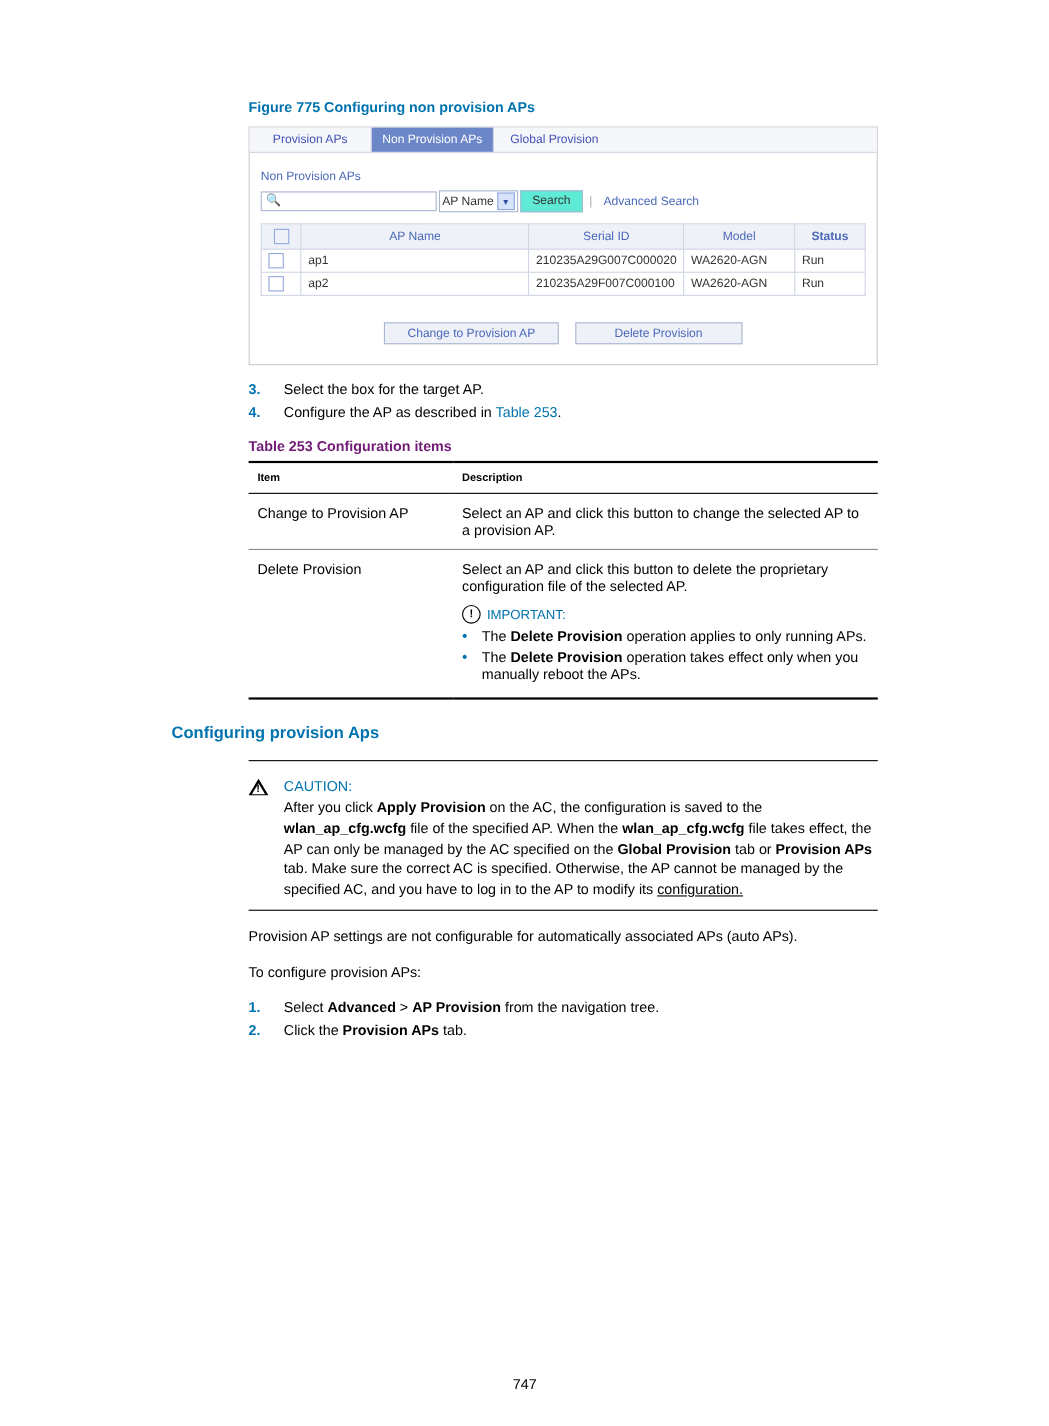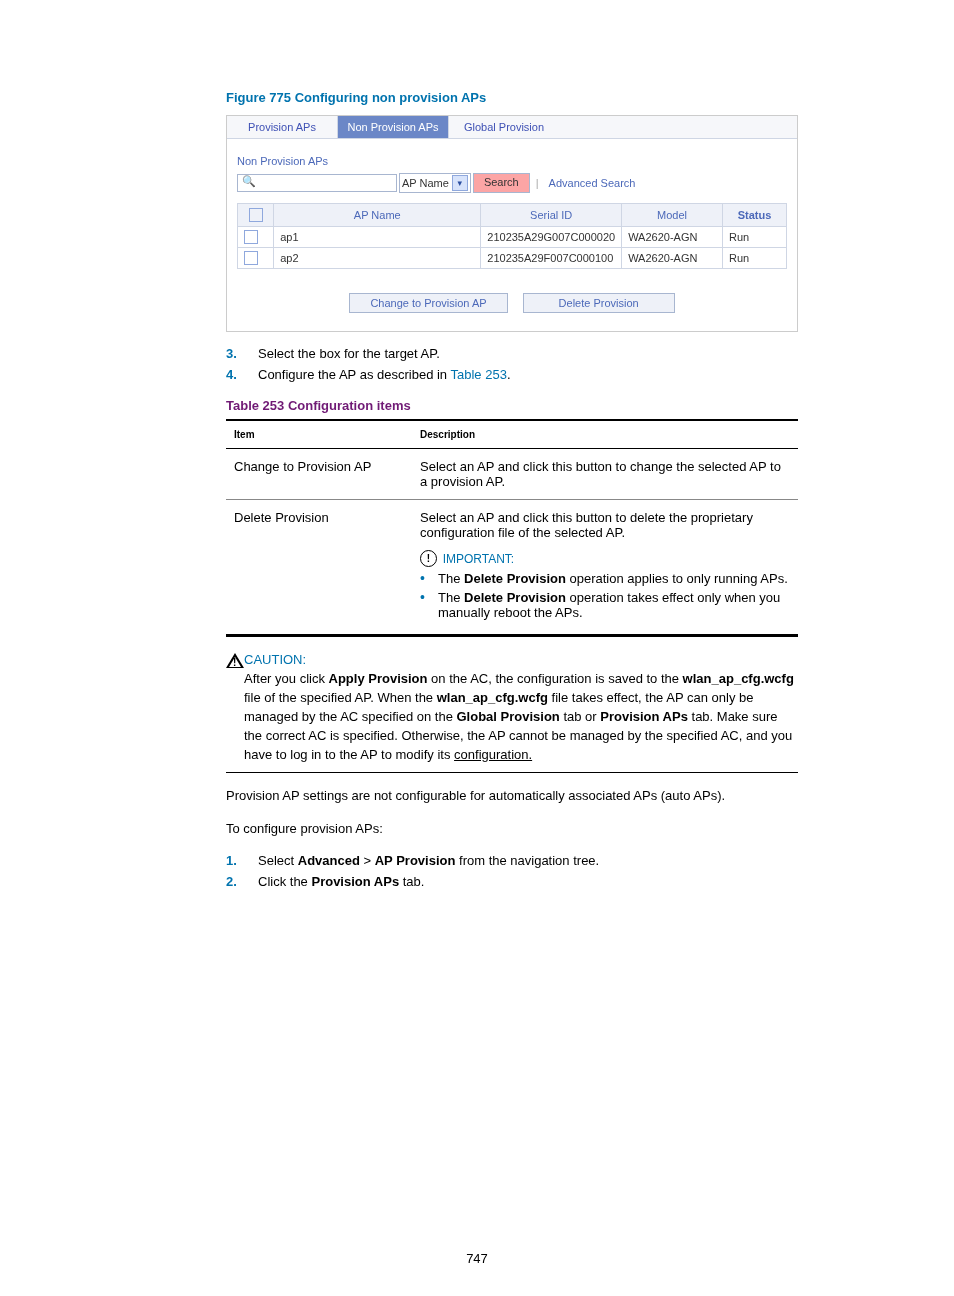--- a/index.html
+++ b/index.html
@@ -96,21 +96,21 @@
     color: #2b4ea0;
     font-size: 9px;
     margin-left: 3px;
   }
   .search-btn {
     border: 1px solid #a8b6d0;
     height: 18px;
     font-size: 11px;
     padding: 0 10px;
     margin-left: 2px;
-    background: #fca5a5;
+    background: #5eead4;
     cursor: pointer;
     line-height: 16px;
   }
   .adv-link { color: #4c69b9; margin-left: 10px; cursor: pointer; }
   .ap-table { width: 100%; border-collapse: collapse; margin-top: 10px; }
   .ap-table th {
     background: #eef1f8;
     color: #4c69b9;
     font-weight: normal;
     border: 1px solid #cfd6e4;
@@ -203,21 +203,21 @@
   }
   .caution-icon .bang {
     position: absolute;
     left: -2px;
     top: 4px;
     font-size: 10px;
     font-weight: bold;
     color: #000;
     z-index: 1;
   }
-  .caution-body { flex: 1; font-size: 13px; line-height: 1.45; }
+  .caution-body { margin-left: 14px; flex: 1; font-size: 13px; line-height: 1.45; }
   .caution-label { color: #0073ae; font-size: 13px; }
   .underline { text-decoration: underline; }
   .hr2 { border-top: 1px solid #000; margin: 8px 0 0 0; }
   .para { font-size: 13px; margin: 14px 0; line-height: 1.45; }
   .page-num {
     position: absolute;
     bottom: 30px;
     left: 0; right: 0;
     text-align: center;
     font-size: 13px;
@@ -336,20 +336,21 @@
                   <span>The </span><b>Delete Provision</b><span> operation takes effect only when you manually reboot the APs.</span>
                 </span>
               </li>
             </ul>
           </td>
         </tr>
       </tbody>
     </table>
   </div>
 
+  <div class="section-title">Configuring provision Aps</div>
 
   <div class="indent">
     <div class="hr"></div>
     <div class="caution-row">
       <div class="caution-icon">
           <span class="bang">!</span>
         </div>
       <div class="caution-body">
         <div class="caution-label">CAUTION:</div>
         <div>

